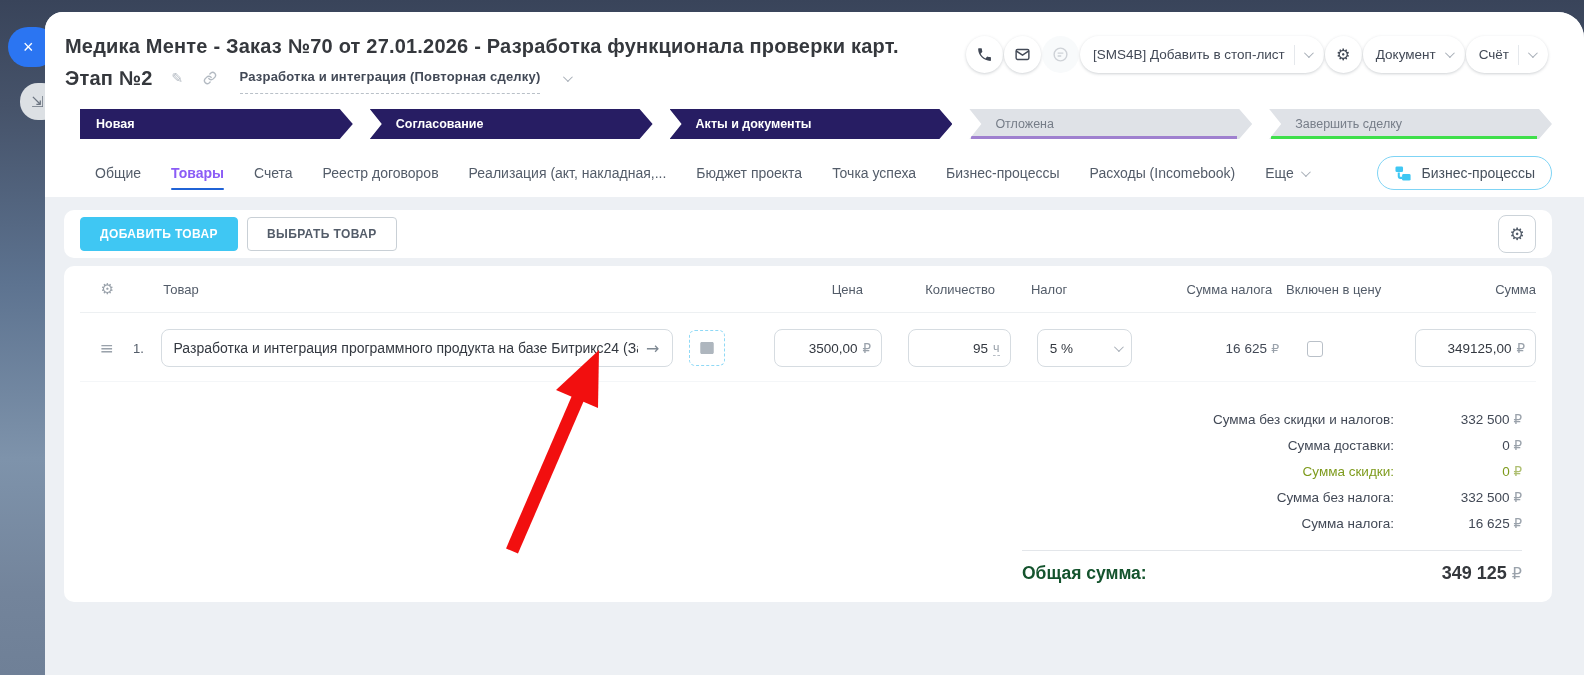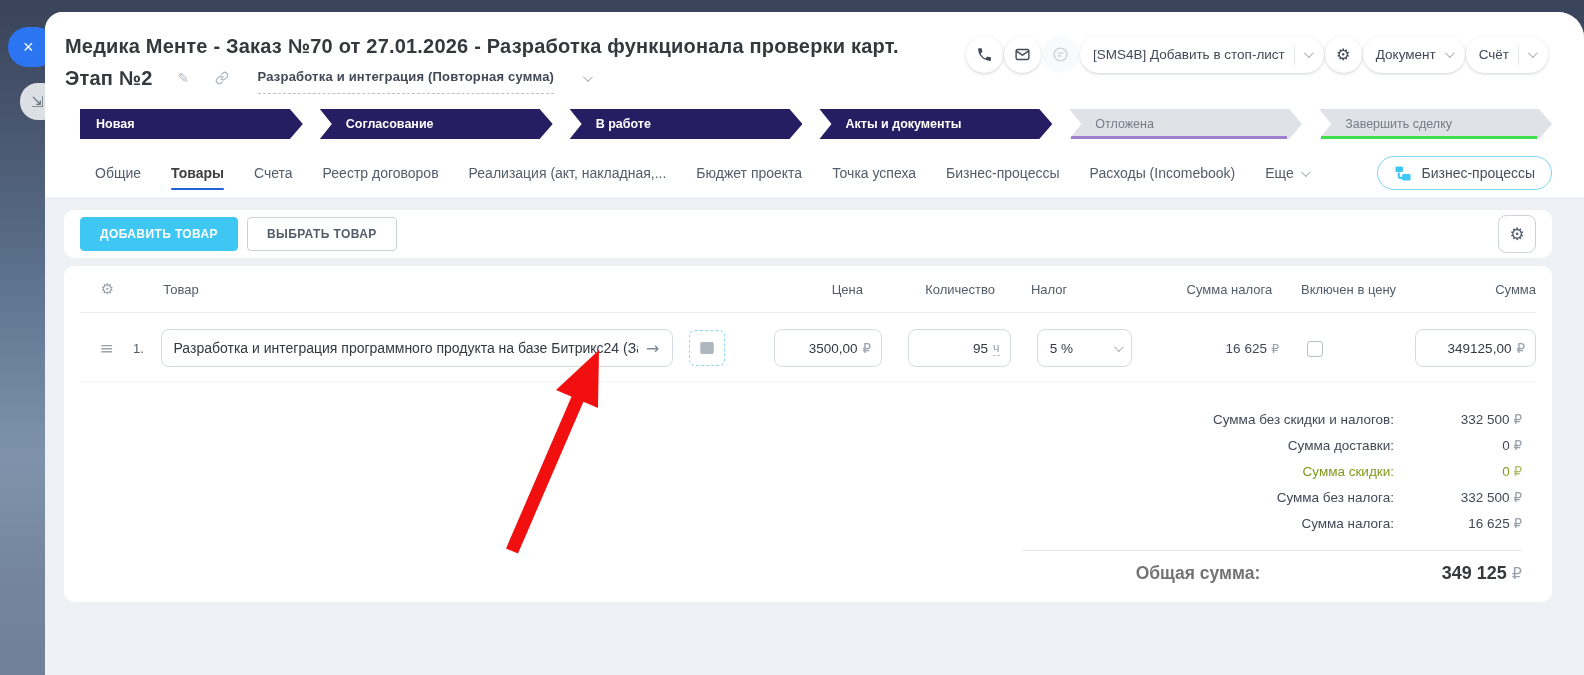--- a/index.html
+++ b/index.html
@@ -18,21 +18,21 @@
   .close-btn { left:8px; top:27px; width:48px; height:40px; border-radius:20px; background:#2b75f2; color:#fff; font-size:18px; padding-left:15px; cursor:pointer; }
   .dock-btn { left:20px; top:83px; width:40px; height:37px; border-radius:18px; background:#dce0e4; color:#6b7480; font-size:15px; padding-left:11px; cursor:pointer; }
 
   
   .panel { position:absolute; z-index:2; left:45px; top:12px; right:0; bottom:0; background:#edf0f4; border-radius:18px 26px 0 0; }
 
   
   .panel-header { background:#fff; border-radius:18px 26px 0 0; padding:20px 0 0 20px; }
   .header-top { position:relative; }
   .page-title { font-size:20px; font-weight:700; color:#35383d; line-height:29px; max-width:960px; letter-spacing:.2px; }
-  .title-line2 { display:flex; align-items:center; gap:25px; margin-top:1px; }
+  .title-line2 { display:flex; align-items:center; gap:19px; margin-top:1px; }
   .inline-icon { color:#b3bac2; display:inline-flex; }
   .pipeline-select { font-size:13px; color:#424956; border-bottom:1px dashed #b9c0c8; padding-bottom:2px; margin-left:4px; cursor:pointer; }
   .caret { width:7px; height:7px; border-right:1.6px solid #a7aeb7; border-bottom:1.6px solid #a7aeb7; transform:rotate(45deg) translateY(-2px); display:inline-block; margin-left:4px; }
   .top-actions { position:absolute; top:4px; right:36px; display:flex; align-items:center; gap:1px; }
   .round-btn { width:37px; height:37px; border-radius:50%; background:#fff; box-shadow:0 1px 3px rgba(83,92,105,.28); display:flex; align-items:center; justify-content:center; color:#424956; cursor:pointer; }
   .round-btn.faded { background:#f3f6f8; box-shadow:none; color:#a7aeb7; opacity:.55; }
   .pill-btn { height:37px; border-radius:19px; background:#fff; box-shadow:0 1px 3px rgba(83,92,105,.28); display:flex; align-items:center; font-size:13.5px; color:#424956; padding:0 13px; gap:9px; cursor:pointer; }
   .pill-sep { width:1px; height:20px; background:#e5e8ec; }
 
   
@@ -43,21 +43,21 @@
   .stage.done, .stage.current { background:#271d63; color:#fff; }
   .stage.pending { background:#dfe2e7; color:#767d88; font-weight:400; }
   .stage.pending::after { content:""; position:absolute; left:2px; right:15px; bottom:0; height:3px; }
   .stage.u-cyan::after { background:#31d0fb; }
   .stage.u-purple::after { background:#9f80cf; }
   .stage.u-green::after { background:#3fdf4b; }
 
   
   .tabs { display:flex; align-items:center; margin-top:10px; padding:0 32px 0 15px; height:48px; }
   .tab { font-size:14px; color:#535c69; margin:0 15px; padding:13px 0; position:relative; white-space:nowrap; cursor:pointer; }
-  .tab.active { color:#404040; font-weight:700; }
+  .tab.active { color:#8b5cf6; font-weight:700; }
   .tab.active::after { content:""; position:absolute; left:0; right:0; bottom:4px; height:2.5px; background:#2063d6; border-radius:2px; }
   .tab-more { display:flex; align-items:center; gap:3px; }
   .bp-pill { margin-left:auto; height:34px; border:1.5px solid #7fd4f5; border-radius:17px; background:#fff; display:flex; align-items:center; gap:9px; padding:0 16px; font-size:14px; color:#46505c; cursor:pointer; }
 
   
   .card { background:#fff; border-radius:10px; margin:0 32px 0 19px; }
   .toolbar-card { margin-top:13px; padding:10px 16px; display:flex; align-items:center; gap:9px; height:48px; }
   .btn { height:34px; border-radius:4px; font-size:12px; font-weight:700; letter-spacing:.4px; padding:0 19px; display:flex; align-items:center; cursor:pointer; }
   .btn-primary { background:#3fc7f3; color:#fff; border:1px solid #3fc7f3; }
   .btn-secondary { background:#fff; color:#535c69; border:1px solid #c9d0d6; }
@@ -66,21 +66,21 @@
   .table-card { margin-top:8px; min-height:312px; padding:0 16px 18px 16px; }
   .cols { display:flex; align-items:center; }
   .c-drag { width:58px; text-align:center; }
   .c-idx { width:30px; font-size:13px; color:#535c69; }
   .c-name { width:512px; }
   .c-img { width:50px; margin-left:16px; }
   .c-price { width:118px; margin-left:40px; }
   .c-qty { width:112px; margin-left:26px;text-align:right; }
   .c-tax { width:104px; margin-left:26px; }
   .c-taxsum { width:146px; margin-left:14px; text-align:right; }
-  .c-incl { width:132px; margin-left:14px; text-align:center; }
+  .c-incl { width:132px; margin-left:14px; text-align:left; }
   .c-sum { width:132px; margin-left:auto; text-align:right; }
   .thead { height:47px; border-bottom:1px solid #edf0f2; font-size:13px; color:#535c69; }
   .thead .c-price, .thead .c-qty { text-align:right; }
   .thead .c-tax { text-align:left; padding-left:10px; }
   .trow { padding:16px 0 14px 0; border-bottom:1px solid #f4f6f8; }
   .drag-icon { color:#9aa2ab; font-size:17px; cursor:grab; }
   .name-box { height:38px; border:1px solid #d6dce1; border-radius:8px; display:flex; align-items:center; padding:0 12px; font-size:14px; color:#333840; background:#fff; cursor:text; }
   .name-text { flex:1; white-space:nowrap; overflow:hidden; }
   .name-arrow { color:#7f8993; font-size:16px; margin-left:8px; cursor:pointer; }
   .img-box { width:36px; height:36px; border:1px dashed #8fd9f6; border-radius:6px; display:flex; align-items:center; justify-content:center; color:#aeb6be; cursor:pointer; }
@@ -93,21 +93,21 @@
 
   
   .totals { width:500px; margin:24px 14px 0 auto; }
   .t-row { display:flex; align-items:center; height:26px; font-size:13.5px; }
   .t-label { flex:1; text-align:right; color:#424956; }
   .t-value { width:128px; text-align:right; color:#424956; }
   .t-row.olive .t-label, .t-row.olive .t-value { color:#7e9b1d; }
   .t-row.olive .rub { color:#aebf70; }
   .t-divider { height:1px; background:#e3e6ea; margin:14px 0 12px 0; }
   .t-total { display:flex; align-items:center; }
-  .t-total-label { flex:1; text-align:center; font-size:17.5px; font-weight:700; color:#737373; }
+  .t-total-label { flex:1; text-align:left; font-size:17.5px; font-weight:700; color:#14532d; }
   .t-total-value { width:148px; text-align:right; font-size:18px; font-weight:700; color:#35383d; }
   .t-total-value .rub { font-size:16px; }
 
   .arrow-overlay { position:absolute; left:0; top:0; z-index:50; pointer-events:none; }
   svg { display:block; }
 </style>
 </head>
 <body>
 
 <div class="side-btn close-btn">
@@ -125,21 +125,21 @@
         <div>Медика Менте - Заказ №70 от 27.01.2026 - Разработка функционала проверки карт.</div>
         <div class="title-line2">
           <span style="font-size:20px;font-weight:700;color:#35383d;">Этап №2</span>
           <span class="inline-icon glyph" style="font-size:14px;">✎</span>
           <span class="inline-icon">
             <svg width="14" height="14" viewBox="0 0 24 24" fill="none" stroke="currentColor" stroke-width="2.4" stroke-linecap="round">
                 <path d="M10 13a5 5 0 0 0 7.5.5l3-3a5 5 0 0 0-7-7l-1.7 1.7"></path>
                 <path d="M14 11a5 5 0 0 0-7.5-.5l-3 3a5 5 0 0 0 7 7l1.7-1.7"></path>
               </svg>
           </span>
-          <span class="pipeline-select">Разработка и интеграция (Повторная сумма)</span>
+          <span class="pipeline-select">Разработка и интеграция (Повторная сделку)</span>
           <span class="caret"></span>
         </div>
       </div>
 
       <div class="top-actions">
         <div class="round-btn">
           <span>
               <svg width="17" height="17" viewBox="0 0 24 24" fill="currentColor">
                 <path d="M6.6 10.8c1.5 2.9 3.8 5.2 6.7 6.7l2.2-2.2c.3-.3.7-.4 1-.2 1.1.4 2.4.6 3.6.6.6 0 1 .4 1 1V20c0 .6-.4 1-1 1C10.8 21 3 13.2 3 4c0-.6.4-1 1-1h3.3c.6 0 1 .4 1 1 0 1.3.2 2.5.6 3.6.1.4 0 .7-.2 1l-2.1 2.2z"></path>
               </svg>
@@ -180,23 +180,20 @@
         </div>
       </div>
     </div>
 
     <div class="stages">
       <div class="stage done">
           <span>Новая</span>
         </div>
       <div class="stage done">
           <span>Согласование</span>
-        </div>
-      <div class="stage done">
-          <span>В работе</span>
         </div>
       <div class="stage current">
           <span>Акты и документы</span>
         </div>
       <div class="stage pending u-purple">
           <span>Отложена</span>
         </div>
       <div class="stage pending u-green">
           <span>Завершить сделку</span>
         </div>

